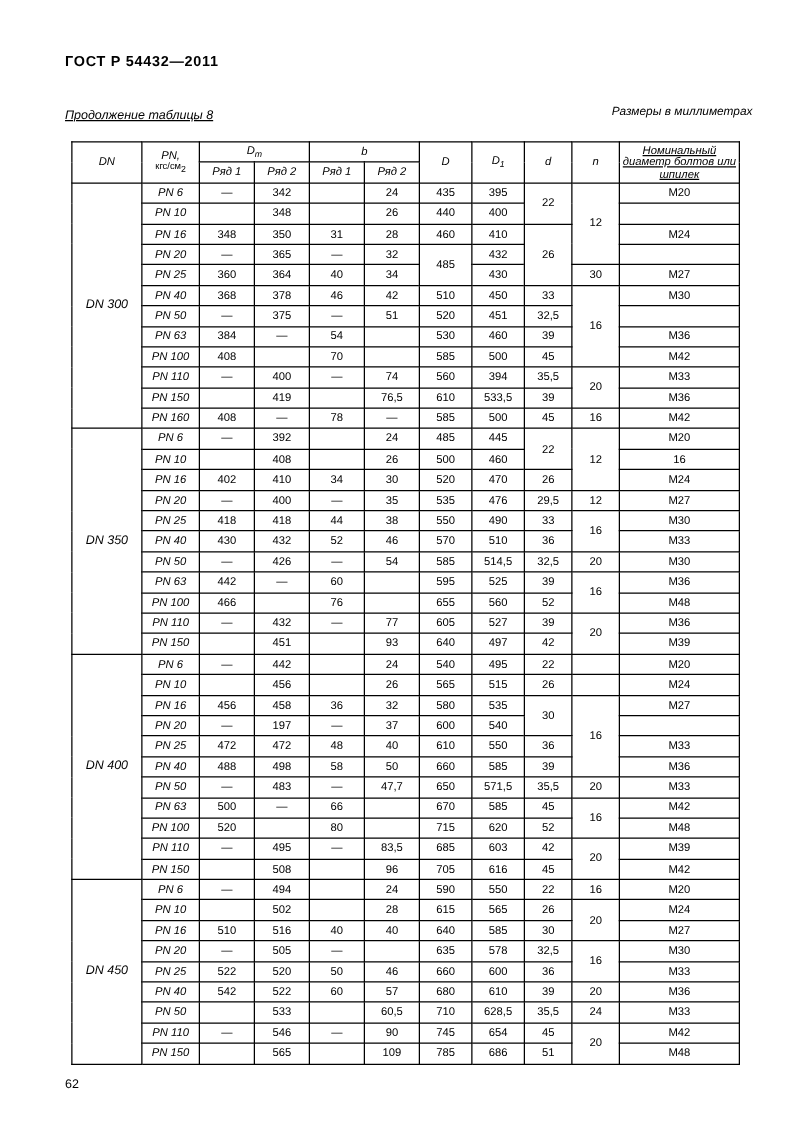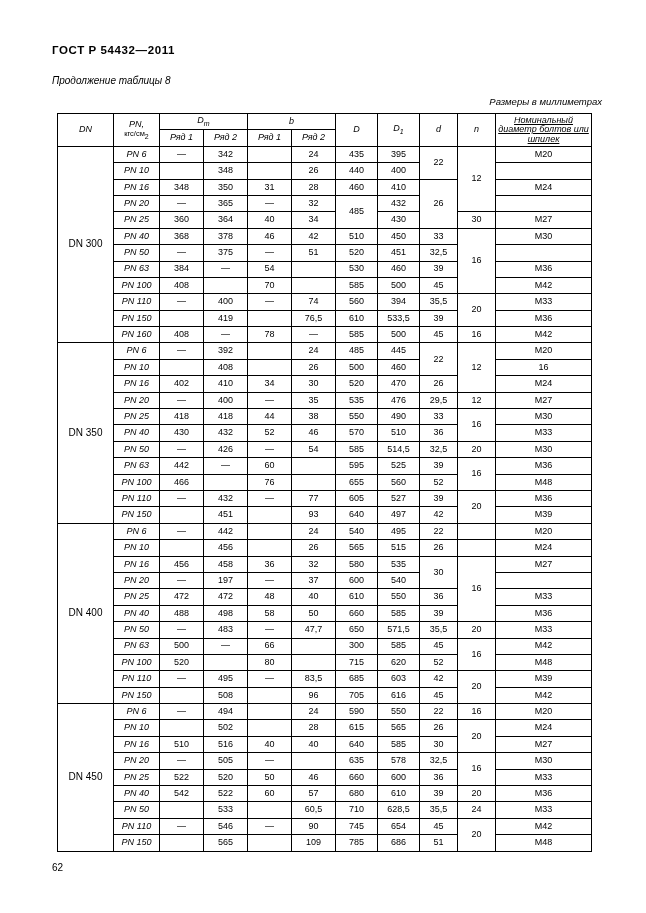--- a/index.html
+++ b/index.html
@@ -25,28 +25,29 @@
     position: absolute;
     left: 52px;
     top: 44px;
     font-size: 11.5px;
     font-weight: bold;
     letter-spacing: 0.6px;
   }
   .cont-label {
     position: absolute;
     left: 52px;
-    top: 75px;
+    top: 87px;
     font-size: 10px;
     font-style: italic;
+    text-decoration: underline;
   }
   .units-label {
     position: absolute;
     right: 44px;
-    top: 96px;
+    top: 84px;
     font-size: 9.5px;
     font-style: italic;
     text-align: center;
   }
   .page-num {
     position: absolute;
     left: 52px;
     top: 862px;
     font-size: 10px;
   }
@@ -74,20 +75,21 @@
   }
   .hdr-sub {
     font-size: 7.5px;
     font-style: italic;
   }
   .hdr-small {
     font-size: 7.5px;
     font-style: normal;
   }
   .dn-cell {
+    font-style: italic;
     font-size: 10px;
   }
   .pn-cell {
     font-style: italic;
     font-size: 9px;
   }
   .sub {
     font-size: 7px;
     vertical-align: sub;
   }
@@ -488,21 +490,21 @@
           <td>35,5</td>
           <td>20</td>
           <td>M33</td>
         </tr>
         <tr>
           <td class="pn-cell">PN 63</td>
           <td>500</td>
           <td>—</td>
           <td>66</td>
           <td></td>
-          <td>300</td>
+          <td>670</td>
           <td>585</td>
           <td>45</td>
           <td rowspan="2">16</td>
           <td>M42</td>
         </tr>
         <tr>
           <td class="pn-cell">PN 100</td>
           <td>520</td>
           <td></td>
           <td>80</td>

